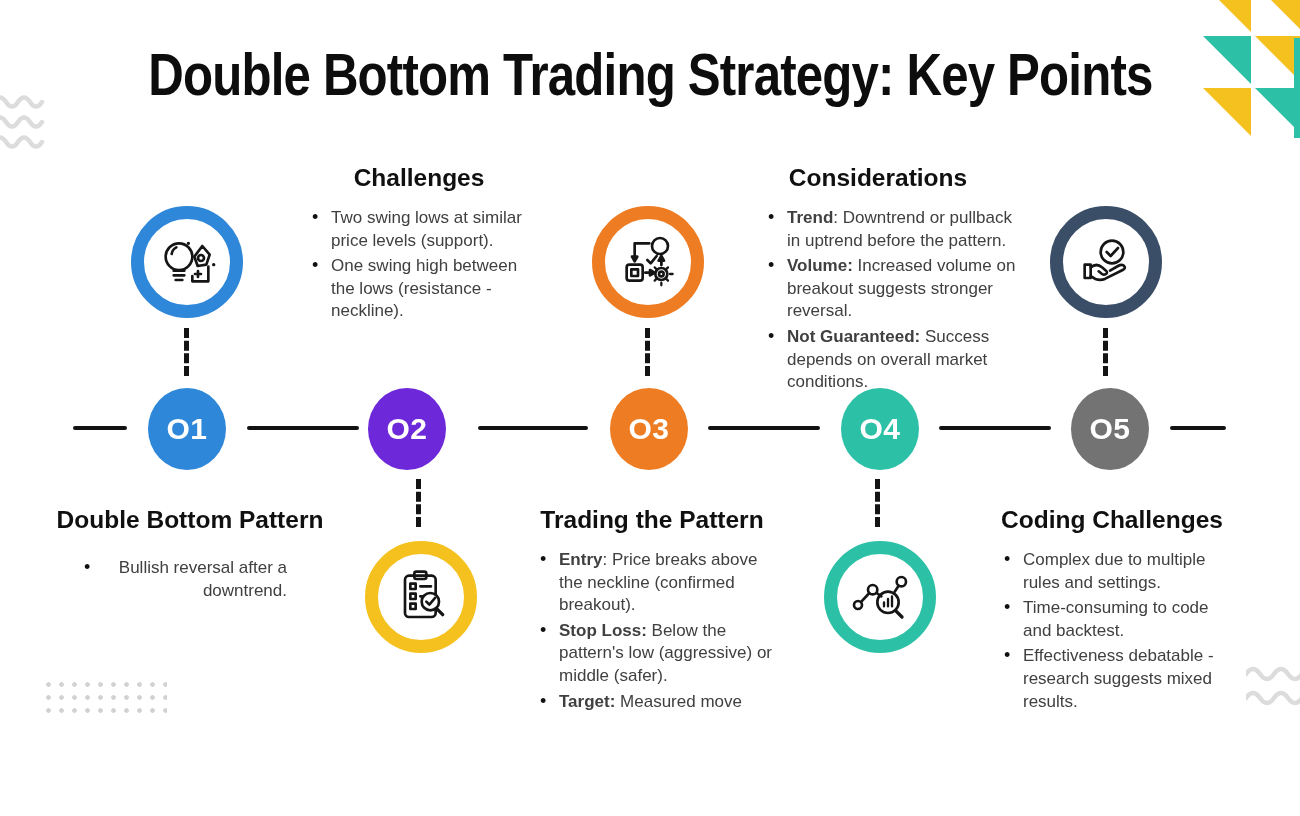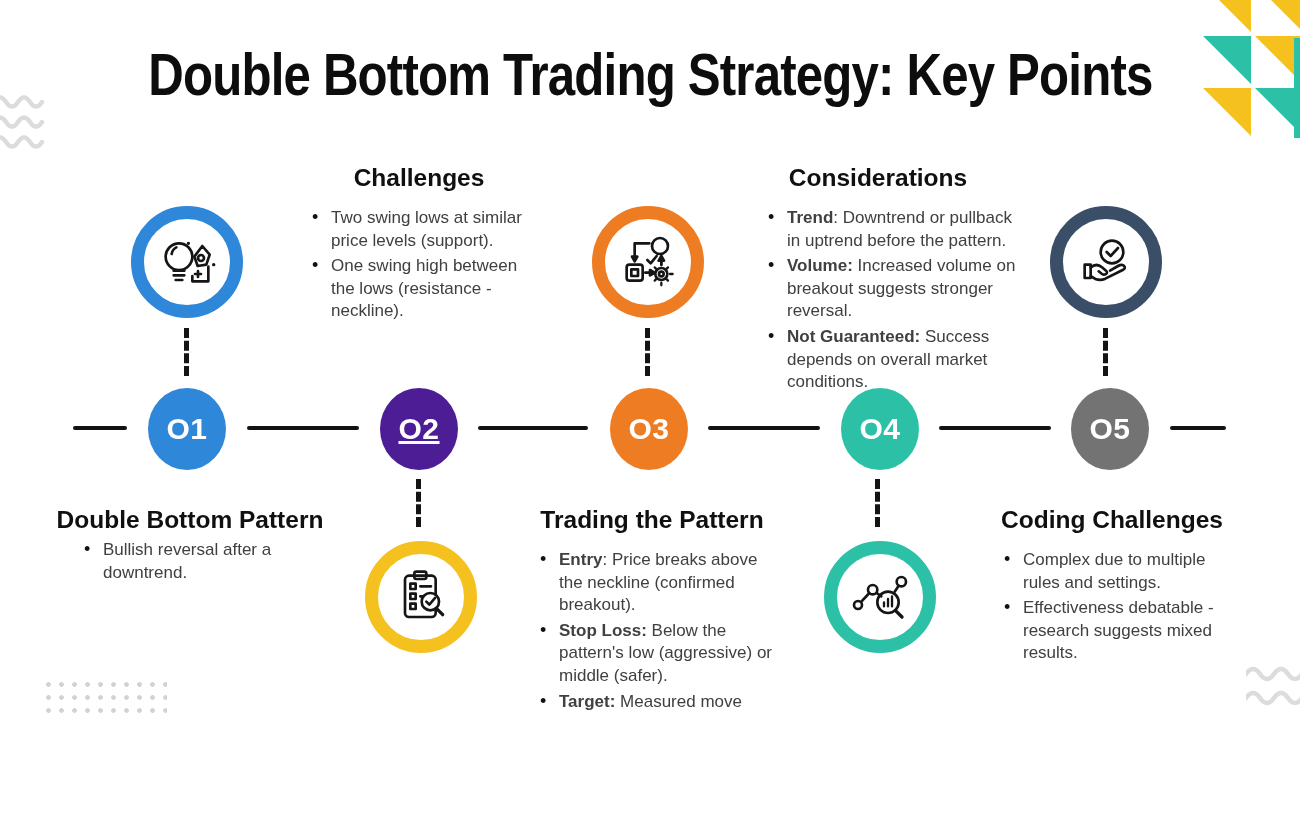--- a/index.html
+++ b/index.html
@@ -148,21 +148,21 @@
   <div class="seg" style="left:73px;width:54px;"></div>
   <div class="seg" style="left:247px;width:112px;"></div>
   <div class="seg" style="left:478px;width:110px;"></div>
   <div class="seg" style="left:708px;width:112px;"></div>
   <div class="seg" style="left:939px;width:112px;"></div>
   <div class="seg" style="left:1170px;width:56px;"></div>
 
   <div class="node" style="left: 148px; background: rgb(46, 135, 216);">
       <span>O1</span>
     </div>
-  <div class="node" style="left: 380px; background: #4c1d95; text-decoration: underline;">
+  <div class="node" style="left: 368px; background: #6d28d9;">
       <span>O2</span>
     </div>
   <div class="node" style="left: 610px; background: rgb(238, 124, 35);">
       <span>O3</span>
     </div>
   <div class="node" style="left: 841px; background: rgb(44, 193, 166);">
       <span>O4</span>
     </div>
   <div class="node" style="left: 1071px; background: #737373;">
       <span>O5</span>
@@ -175,34 +175,35 @@
     </ul>
 
   <div class="h2" style="left:758px;top:164px;width:240px;">Considerations</div>
   <ul class="blt" style="left:766px;top:207px;width:258px;">
       <li><b>Trend</b>: Downtrend or pullback in uptrend before the pattern.</li>
       <li><b>Volume:</b> Increased volume on breakout suggests stronger reversal.</li>
       <li><b>Not Guaranteed:</b> Success depends on overall market conditions.</li>
     </ul>
 
   <div class="h2" style="left:50px;top:506px;width:280px;">Double Bottom Pattern</div>
-  <ul class="blt" style="left:82px;top:539px;width:205px;">
+  <ul class="blt" style="left:82px;top:557px;width:205px;text-align:right;">
       <li>Bullish reversal after a downtrend.</li>
     </ul>
 
   <div class="h2" style="left:532px;top:506px;width:240px;">Trading the Pattern</div>
   <ul class="blt" style="left:538px;top:549px;width:242px;">
       <li><b>Entry</b>: Price breaks above the neckline (confirmed breakout).</li>
       <li><b>Stop Loss:</b> Below the pattern's low (aggressive) or middle (safer).</li>
       <li><b>Target:</b> Measured move from neckline to pattern's low, projected upwards.</li>
     </ul>
 
   <div class="h2" style="left:992px;top:506px;width:240px;">Coding Challenges</div>
   <ul class="blt" style="left:1002px;top:549px;width:222px;">
       <li>Complex due to multiple rules and settings.</li>
+      <li>Time-consuming to code and backtest.</li>
       <li>Effectiveness debatable - research suggests mixed results.</li>
     </ul>
 
   <div class="logo">
     <svg width="52" height="54" viewBox="0 0 52 54">
       <circle cx="25" cy="24" r="18" fill="none" stroke="#23366e" stroke-width="7"></circle>
       <rect x="32" y="33" width="11" height="18" fill="#23366e" transform="rotate(-38 37.5 42)"></rect>
       <text x="25" y="35" text-anchor="middle" font-family="Liberation Sans, sans-serif" font-size="31" font-weight="bold" fill="#3e8ed2">S</text>
     </svg>
     <div class="logo-text">

